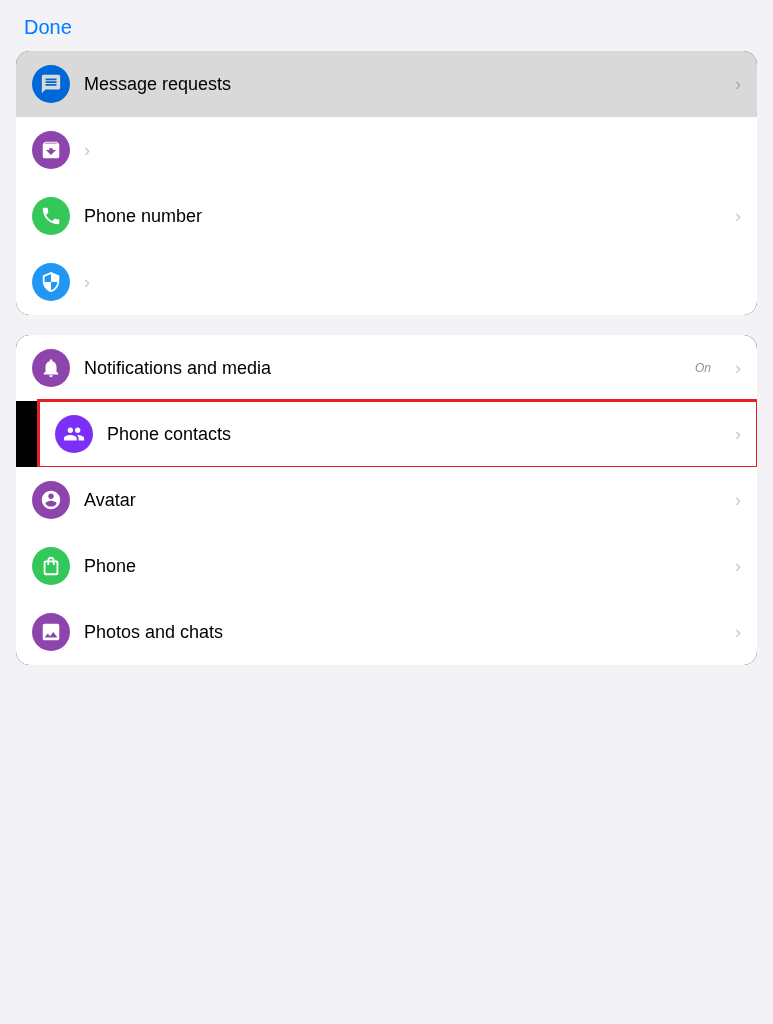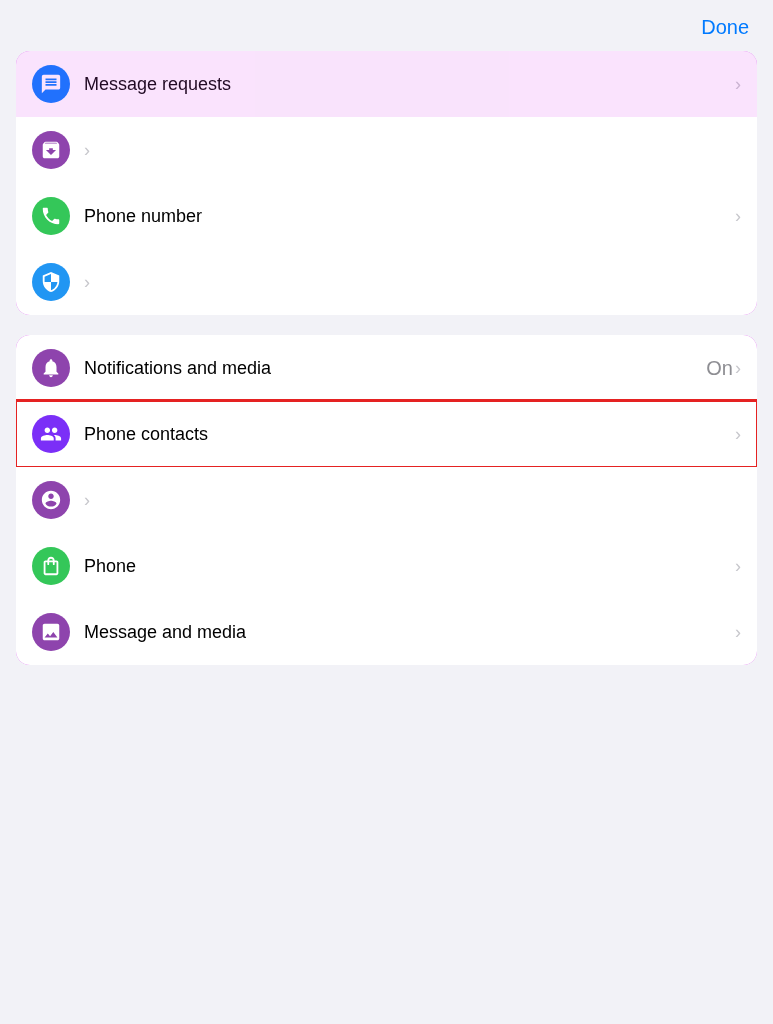--- a/index.html
+++ b/index.html
@@ -12,37 +12,37 @@
       width: 773px;
       height: 1024px;
       background: #f2f2f7;
       font-family: -apple-system, BlinkMacSystemFont, 'SF Pro Text', 'Helvetica Neue', sans-serif;
       overflow: hidden;
       position: relative;
     }
 
     .header {
       display: flex;
-      justify-content: flex-end;
+      justify-content: flex-start;
       align-items: center;
       padding: 16px 24px 12px;
       background: #f2f2f7;
     }
 
     .done-btn {
       font-size: 20px;
       font-weight: 500;
       color: #007aff;
       background: none;
       border: none;
       cursor: pointer;
     }
 
     .section-card {
-      background: #d946ef;
+      background: #000000;
       border-radius: 14px;
       margin: 0 16px 20px;
       overflow: hidden;
     }
 
     .settings-item {
       display: flex;
       align-items: center;
       padding: 14px 16px;
       background: #ffffff;
@@ -82,35 +82,37 @@
     .icon-photos { background: #8e44ad; }
 
     .item-label {
       flex: 1;
       font-size: 18px;
       color: #000000;
       font-weight: 400;
     }
 
     .item-value {
-      font-size: 20px;
+      font-size: 12px;
       color: #8e8e93;
-      margin-right: 2px;
+      margin-right: 24px;
+      font-style: italic;
     }
 
     .chevron {
       color: #c7c7cc;
       font-size: 18px;
       font-weight: 500;
     }
 
     .phone-contacts-item {
       outline: 3px solid #e52222;
       outline-offset: -1px;
       border-radius: 0;
+      margin-left: 23px;
     }
 
     
     .icon-svg {
       width: 22px;
       height: 22px;
       fill: white;
     }
 
     .partial-item {
@@ -188,36 +190,37 @@
     <span class="item-label">Phone contacts</span>
     <span class="chevron">›</span>
   </div>
 
   <div class="settings-item">
     <div class="icon-circle icon-avatar">
       <svg class="icon-svg" viewBox="0 0 24 24">
         <path d="M12 2C6.48 2 2 6.48 2 12s4.48 10 10 10 10-4.48 10-10S17.52 2 12 2zm0 3c1.66 0 3 1.34 3 3s-1.34 3-3 3-3-1.34-3-3 1.34-3 3-3zm0 14.2c-2.5 0-4.71-1.28-6-3.22.03-1.99 4-3.08 6-3.08 1.99 0 5.97 1.09 6 3.08-1.29 1.94-3.5 3.22-6 3.22z"></path>
       </svg>
     </div>
+    <span class="item-label">Avatar</span>
     <span class="chevron">›</span>
   </div>
 
   <div class="settings-item">
     <div class="icon-circle icon-orders">
       <svg class="icon-svg" viewBox="0 0 24 24">
         <path d="M18 6h-2c0-2.21-1.79-4-4-4S8 3.79 8 6H6c-1.1 0-2 .9-2 2v12c0 1.1.9 2 2 2h12c1.1 0 2-.9 2-2V8c0-1.1-.9-2-2-2zm-6-2c1.1 0 2 .9 2 2h-4c0-1.1.9-2 2-2zm6 16H6V8h2v2c0 .55.45 1 1 1s1-.45 1-1V8h4v2c0 .55.45 1 1 1s1-.45 1-1V8h2v12z"></path>
       </svg>
     </div>
     <span class="item-label">Phone</span>
     <span class="chevron">›</span>
   </div>
 
   <div class="settings-item">
     <div class="icon-circle icon-photos">
       <svg class="icon-svg" viewBox="0 0 24 24">
         <path d="M21 19V5c0-1.1-.9-2-2-2H5c-1.1 0-2 .9-2 2v14c0 1.1.9 2 2 2h14c1.1 0 2-.9 2-2zM8.5 13.5l2.5 3.01L14.5 12l4.5 6H5l3.5-4.5z"></path>
       </svg>
     </div>
-    <span class="item-label">Message and media</span>
+    <span class="item-label">Photos and chats</span>
     <span class="chevron">›</span>
   </div>
 
 </div>
 
 </body></html>

